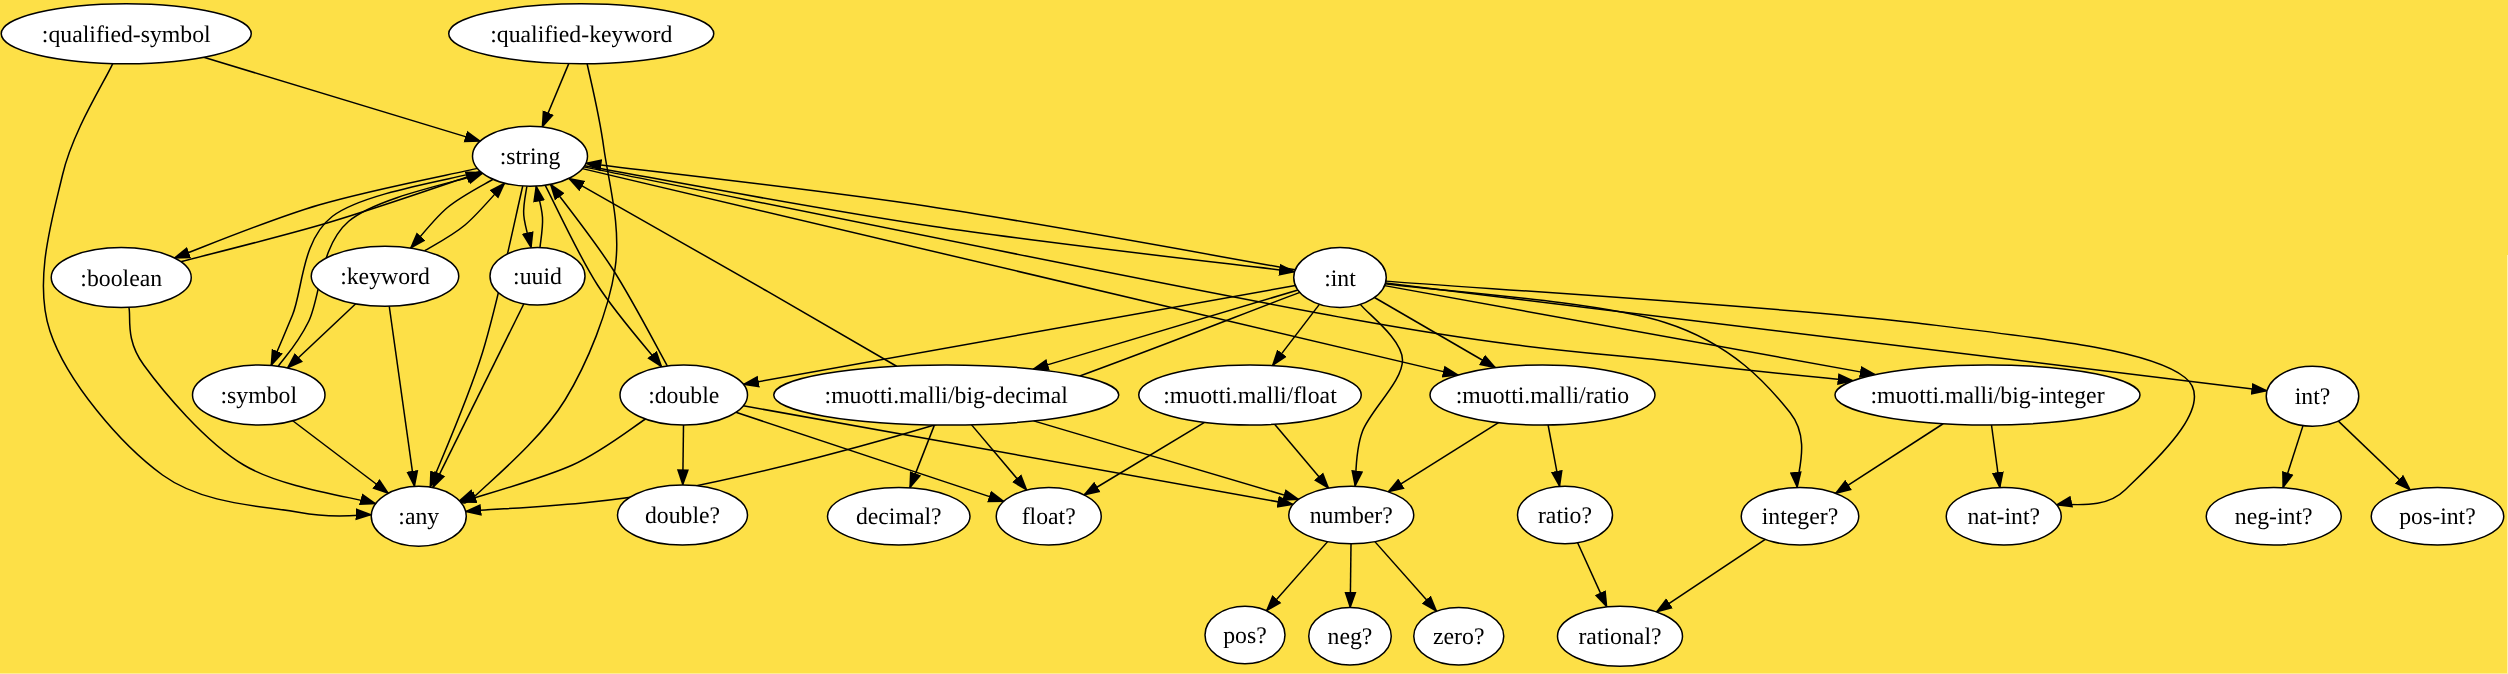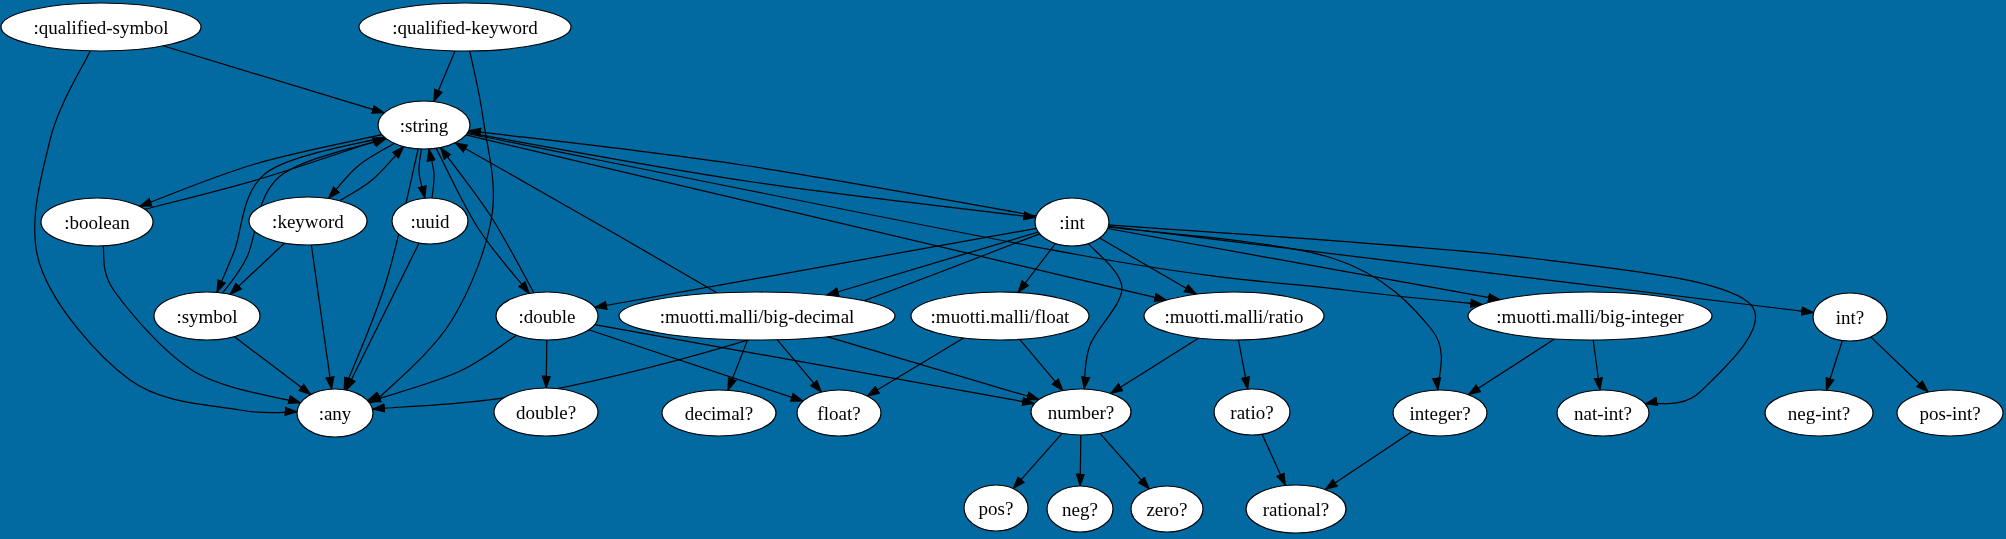--- a/index.html
+++ b/index.html
@@ -3,21 +3,21 @@
 <meta charset="utf-8">
 <style>
   html, body {
     margin: 0;
     padding: 0;
     background: #ffffff;
   }
   .canvas-wrap {
     width: 2006px;
     height: 539px;
-    background: #0369a1;
+    background: #fde047;
     overflow: hidden;
   }
   svg text {
     font-family: "Liberation Serif", "DejaVu Serif", serif;
     font-size: 19px;
     fill: #000000;
   }
   svg ellipse {
     fill: #ffffff;
     stroke: #000000;

